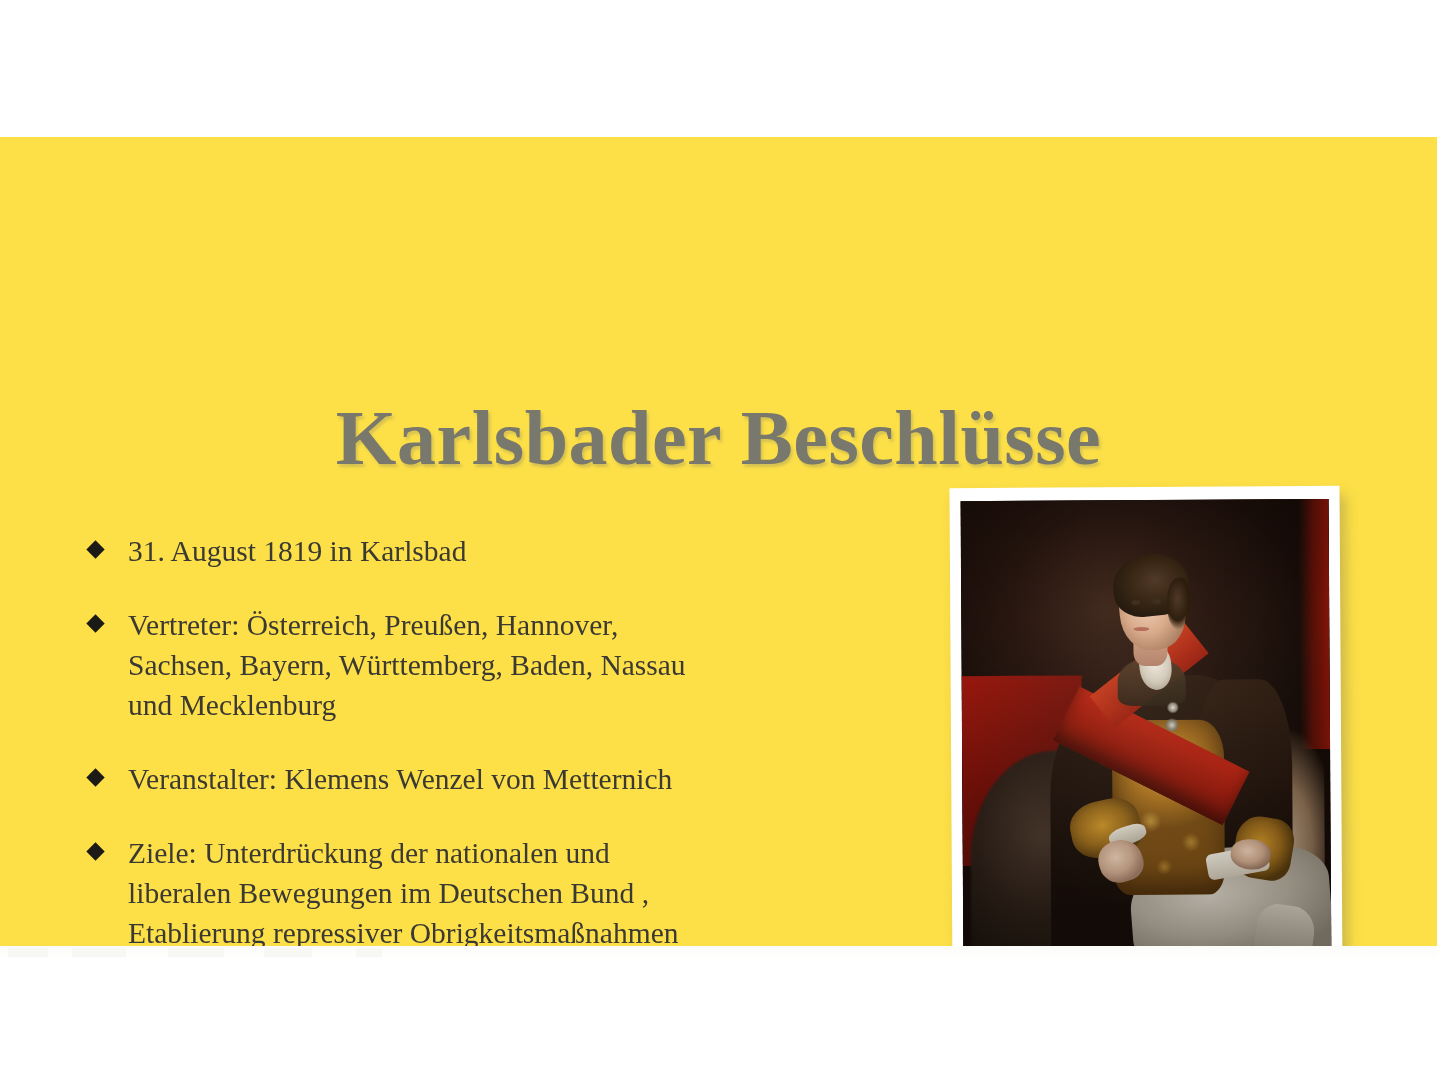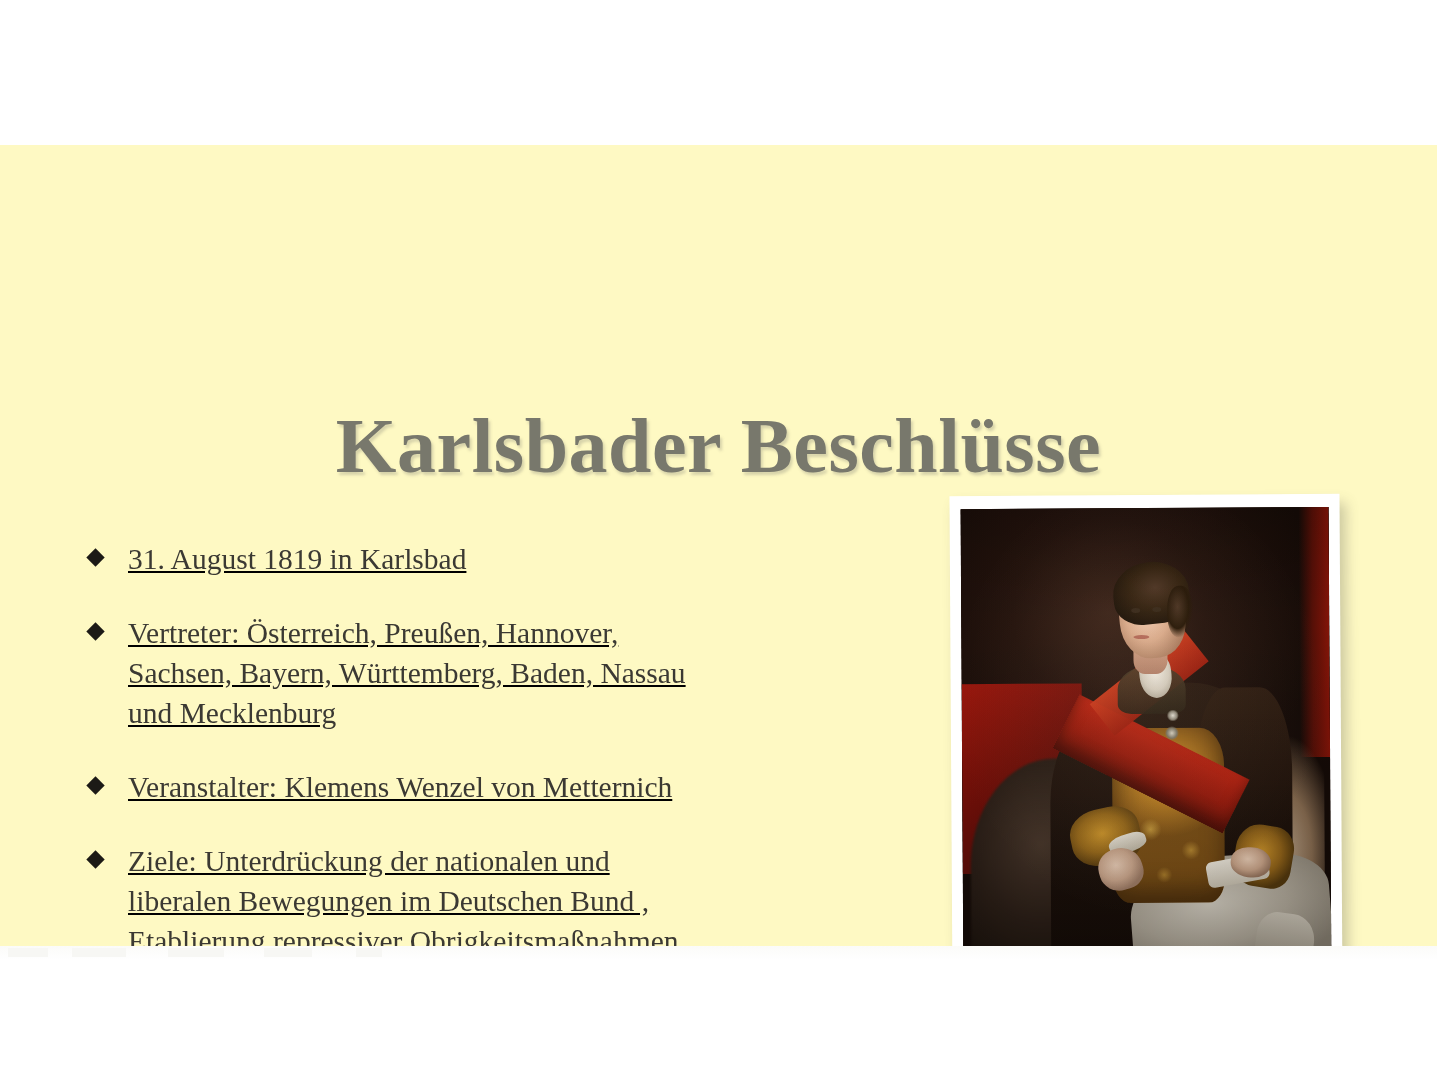--- a/index.html
+++ b/index.html
@@ -19,24 +19,24 @@
     position: absolute;
     left: 0;
     top: 0;
     width: 1437px;
     height: 1080px;
     background: #ffffff;
   }
   .slide {
     position: absolute;
     left: 0;
-    top: 145px;
+    top: 137px;
     width: 1437px;
     height: 810px;
-    background: #fef9c3;
+    background: #fde047;
     overflow: hidden;
   }
   .ghost-strip {
     position: absolute;
     left: 0;
     top: 946px;
     width: 1437px;
     height: 14px;
     background: linear-gradient(to bottom, #fbfbf9 0%, #ffffff 100%);
   }
@@ -61,21 +61,20 @@
     text-shadow: 2px 3px 3px rgba(120,120,108,0.30);
     white-space: nowrap;
   }
 
   
   .body-list {
     position: absolute;
     left: 84px;
     top: 394px;
     width: 830px;
-    text-decoration: underline;
   }
   .bullet-row {
     position: relative;
     display: block;
     padding-left: 44px;
     margin-bottom: 34px;
     color: #3b3933;
     font-size: 29.5px;
     line-height: 40px;
   }

